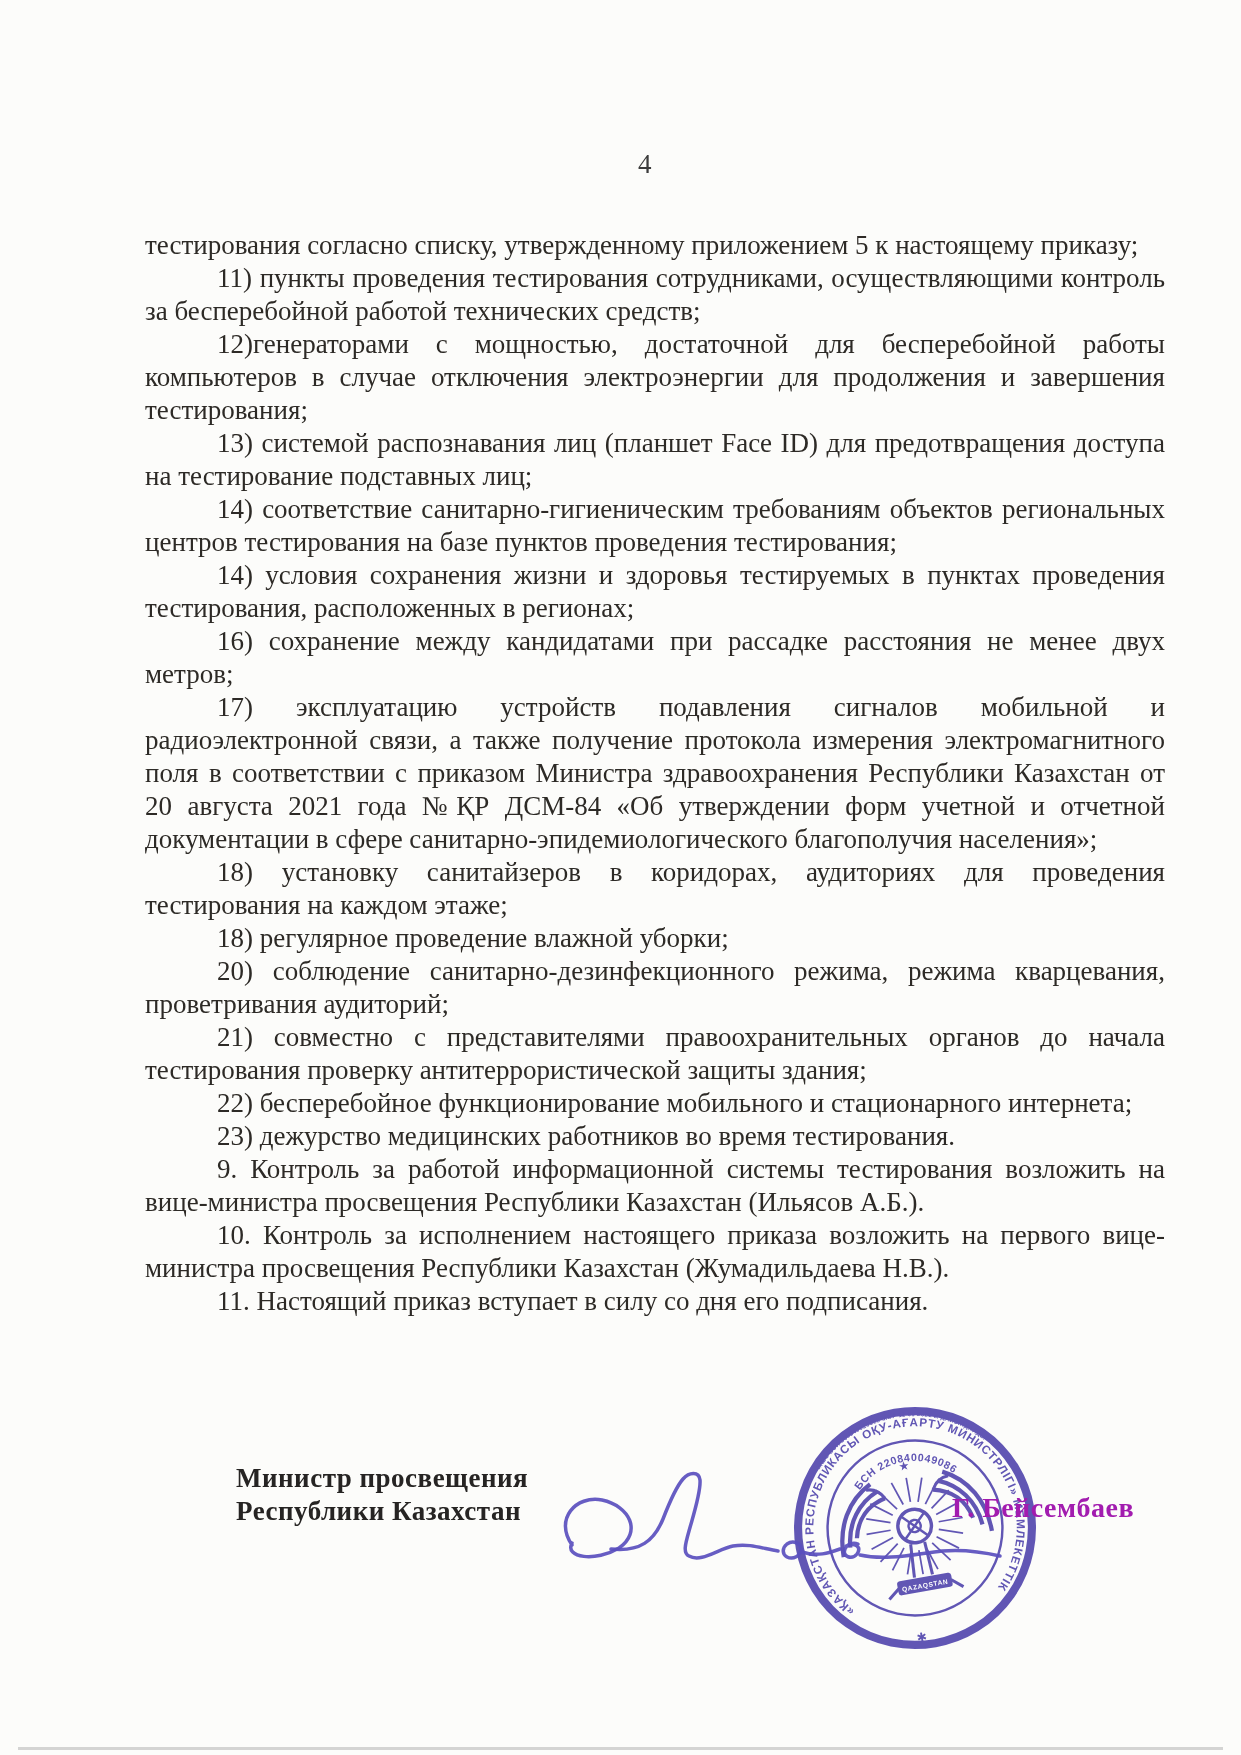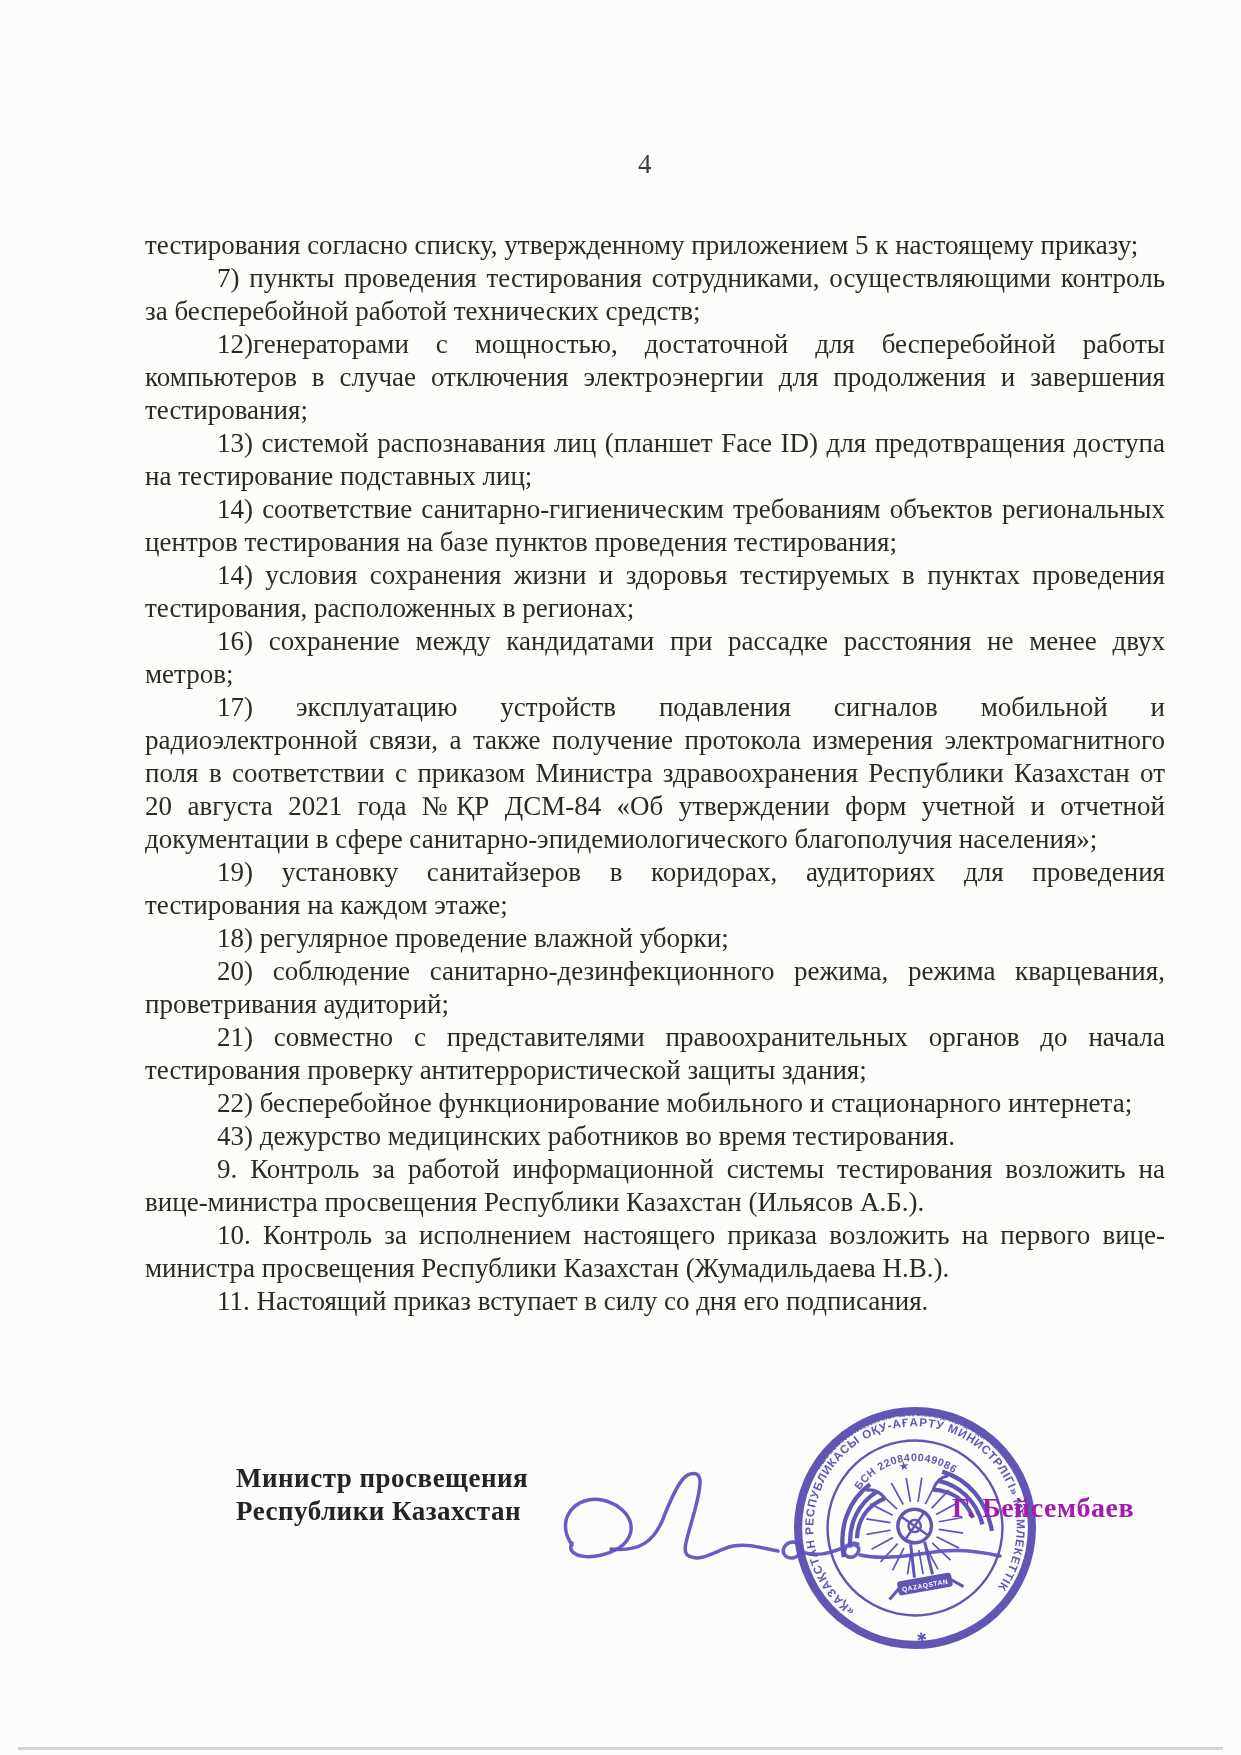--- a/index.html
+++ b/index.html
@@ -71,33 +71,33 @@
 </style>
 </head>
 <body>
 
 <div class="page">
 
   <div class="page-number">4</div>
 
   <main class="body-text">
     <p class="cont">тестирования согласно списку, утвержденному приложением 5 к настоящему приказу;</p>
-    <p>7) пункты проведения тестирования сотрудниками, осуществляющими контроль за бесперебойной работой технических средств;</p>
+    <p>11) пункты проведения тестирования сотрудниками, осуществляющими контроль за бесперебойной работой технических средств;</p>
     <p>12)генераторами с мощностью, достаточной для бесперебойной работы компьютеров в случае отключения электроэнергии для продолжения и завершения тестирования;</p>
     <p>13) системой распознавания лиц (планшет Face ID) для предотвращения доступа на тестирование подставных лиц;</p>
     <p>14) соответствие санитарно-гигиеническим требованиям объектов региональных центров тестирования на базе пунктов проведения тестирования;</p>
     <p>14) условия сохранения жизни и здоровья тестируемых в пунктах проведения тестирования, расположенных в регионах;</p>
     <p>16) сохранение между кандидатами при рассадке расстояния не менее двух метров;</p>
     <p>17) эксплуатацию устройств подавления сигналов мобильной и радиоэлектронной связи, а также получение протокола измерения электромагнитного поля в соответствии с приказом Министра здравоохранения Республики Казахстан от 20 августа 2021 года №ҚР ДСМ-84 «Об утверждении форм учетной и отчетной документации в сфере санитарно-эпидемиологического благополучия населения»;</p>
-    <p>19) установку санитайзеров в коридорах, аудиториях для проведения тестирования на каждом этаже;</p>
+    <p>18) установку санитайзеров в коридорах, аудиториях для проведения тестирования на каждом этаже;</p>
     <p>18) регулярное проведение влажной уборки;</p>
     <p>20) соблюдение санитарно-дезинфекционного режима, режима кварцевания, проветривания аудиторий;</p>
     <p>21) совместно с представителями правоохранительных органов до начала тестирования проверку антитеррористической защиты здания;</p>
     <p>22) бесперебойное функционирование мобильного и стационарного интернета;</p>
-    <p>43) дежурство медицинских работников во время тестирования.</p>
+    <p>23) дежурство медицинских работников во время тестирования.</p>
     <p>9. Контроль за работой информационной системы тестирования возложить на вице-министра просвещения Республики Казахстан (Ильясов А.Б.).</p>
     <p>10. Контроль за исполнением настоящего приказа возложить на первого вице-министра просвещения Республики Казахстан (Жумадильдаева Н.В.).</p>
     <p>11. Настоящий приказ вступает в силу со дня его подписания.</p>
   </main>
 
   <div class="sig-title">
     <div>Министр просвещения</div>
     <div>Республики Казахстан</div>
   </div>
 

